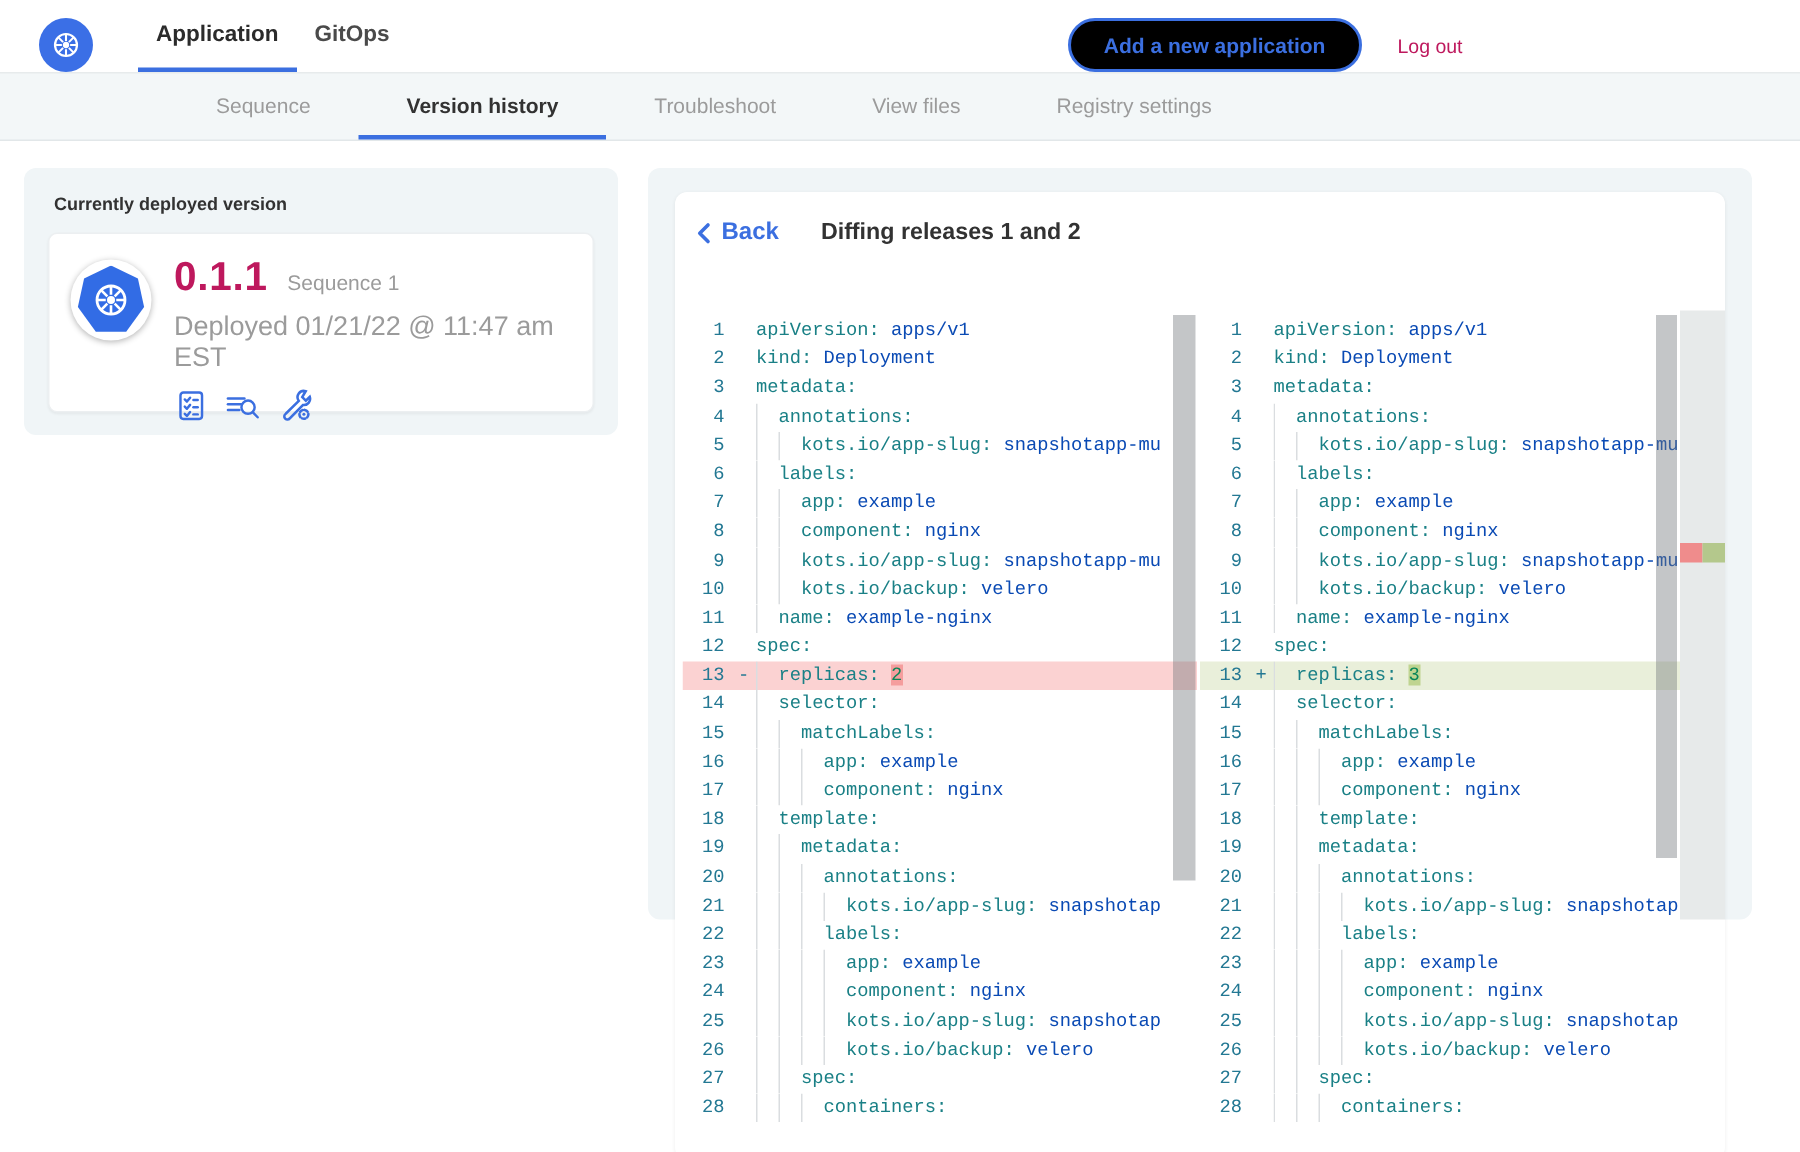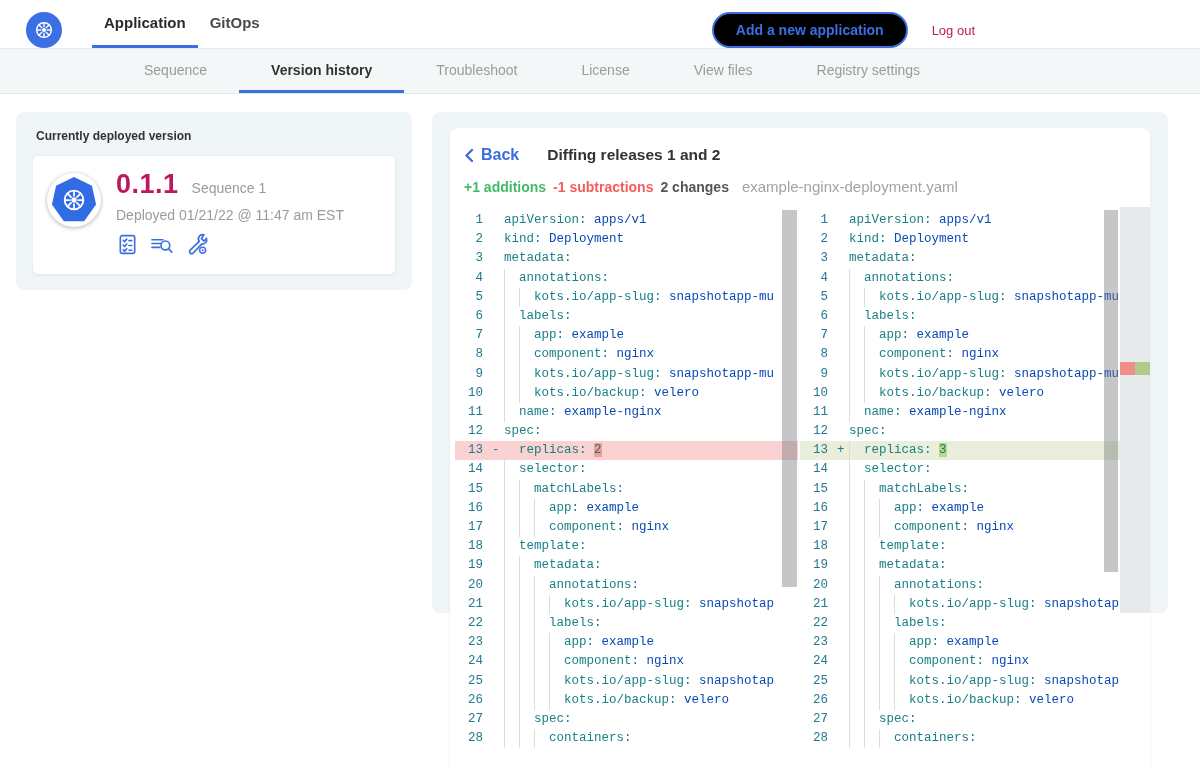--- a/index.html
+++ b/index.html
@@ -36,21 +36,21 @@
   .logo-wrap { width:54px; height:54px; border-radius:50%; background:#fff; flex:0 0 auto;
     box-shadow:0 1px 4px rgba(0,0,0,.3); display:flex; align-items:center; justify-content:center;
     margin-top:4px; }
   .heptagon { width:46px; height:46px; background:#326ce5; display:flex; align-items:center;
     justify-content:center;
     clip-path:polygon(50% 0%,89% 19%,98% 60%,72% 96%,28% 96%,2% 60%,11% 19%); }
   .dep-info { margin-left:15px; }
   .ver-row { display:flex; align-items:baseline; }
   .ver-num { font-size:27px; font-weight:700; color:#be185d; letter-spacing:.5px; }
   .ver-seq { font-size:14px; color:#9b9b9b; margin-left:13px; }
-  .dep-date { font-size:14px; color:#9b9b9b; margin-top:7px; }
+  .dep-date { font-size:18px; color:#9b9b9b; margin-top:7px; }
   .dep-icons { display:flex; gap:10px; margin-top:9px; align-items:center; }
   .dep-icons span { cursor:pointer; display:flex; }
   
   .diff-outer { position:absolute; left:432px; top:112px; width:736px; height:501px;
     background:#f0f5f7; border-radius:8px; }
   .diff-card { position:absolute; left:450px; top:128px; width:700px; height:645px;
     background:#fff; border-radius:8px; box-shadow:0 1px 3px rgba(0,0,0,.07); }
   .diff-head { display:flex; align-items:center; padding:18px 14px 0 14px; }
   .back-link { display:flex; align-items:center; color:#3b6fe0; font-weight:700; font-size:16px;
     cursor:pointer; }
@@ -114,21 +114,20 @@
   <div class="top-right">
     <button class="pill-btn">Add a new application</button>
     <span class="logout">Log out</span>
   </div>
 </div>
 
 <div class="subnav" id="subnav">
     <div class="sub-item">Sequence</div>
     <div class="sub-item active">Version history</div>
     <div class="sub-item">Troubleshoot</div>
-    <div class="sub-item">License</div>
     <div class="sub-item">View files</div>
     <div class="sub-item">Registry settings</div>
   </div>
 
 <div class="version-card">
   <h2>Currently deployed version</h2>
   <div class="deployed-box">
     <div class="logo-wrap">
       <div class="heptagon">
         <svg width="28" height="28" viewBox="0 0 24 24">
@@ -190,26 +189,20 @@
 <div class="diff-card">
   <div class="diff-head">
     <span class="back-link">
       <svg width="10" height="15" viewBox="0 0 10 15">
         <polyline points="8,2 2.5,7.5 8,13" fill="none" stroke="#3b6fe0" stroke-width="2.4" stroke-linecap="round" stroke-linejoin="round"></polyline>
       </svg>
       <span>Back</span>
     </span>
     <span class="diff-title">Diffing releases 1 and 2</span>
   </div>
-  <div class="diff-stats">
-    <span class="st-add">+1 additions</span>
-    <span class="st-sub">-1 subtractions</span>
-    <span class="st-chg">2 changes</span>
-    <span class="st-file">example-nginx-deployment.yaml</span>
-  </div>
 
   <div class="editor ed-left" id="editor-left">
       <div class="crow"><span class="ln">1</span><span class="sg"></span><span class="ct"><span class="ck">apiVersion: </span><span class="cv">apps/v1</span></span></div>
       <div class="crow"><span class="ln">2</span><span class="sg"></span><span class="ct"><span class="ck">kind: </span><span class="cv">Deployment</span></span></div>
       <div class="crow"><span class="ln">3</span><span class="sg"></span><span class="ct"><span class="ck">metadata:</span></span></div>
       <div class="crow"><span class="ln">4</span><span class="sg"></span><span class="ct"><span class="ig"></span><span class="ck">annotations:</span></span></div>
       <div class="crow"><span class="ln">5</span><span class="sg"></span><span class="ct"><span class="ig"></span><span class="ig"></span><span class="ck">kots.io/app-slug: </span><span class="cv">snapshotapp-mu</span></span></div>
       <div class="crow"><span class="ln">6</span><span class="sg"></span><span class="ct"><span class="ig"></span><span class="ck">labels:</span></span></div>
       <div class="crow"><span class="ln">7</span><span class="sg"></span><span class="ct"><span class="ig"></span><span class="ig"></span><span class="ck">app: </span><span class="cv">example</span></span></div>
       <div class="crow"><span class="ln">8</span><span class="sg"></span><span class="ct"><span class="ig"></span><span class="ig"></span><span class="ck">component: </span><span class="cv">nginx</span></span></div>

